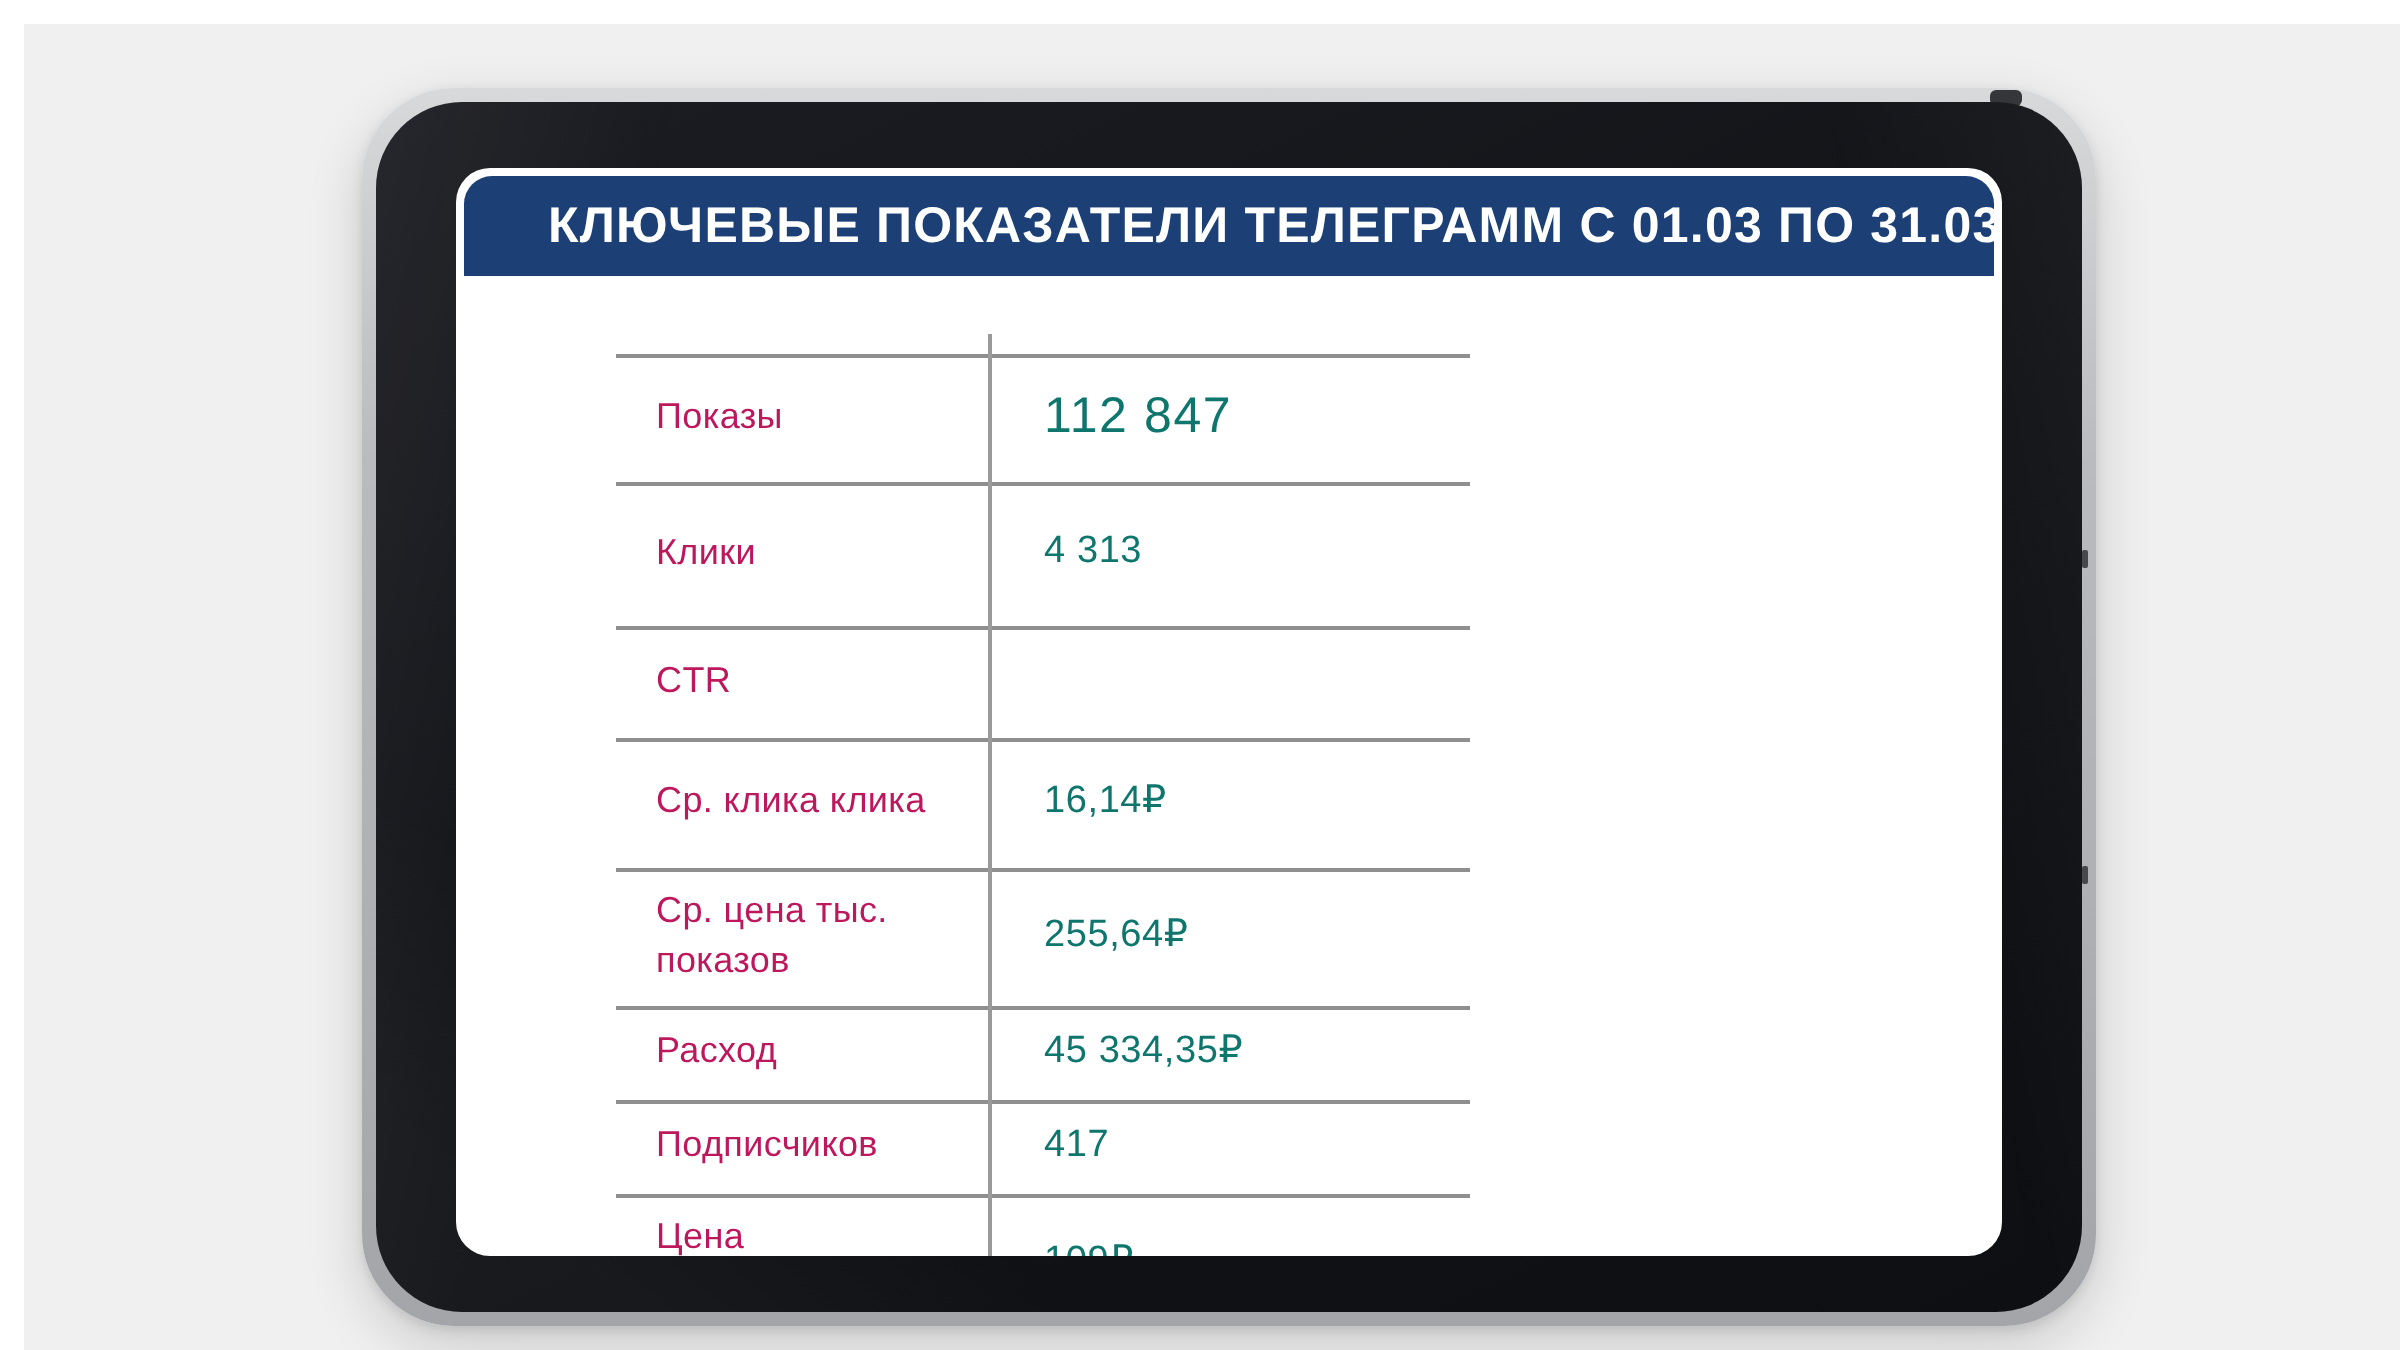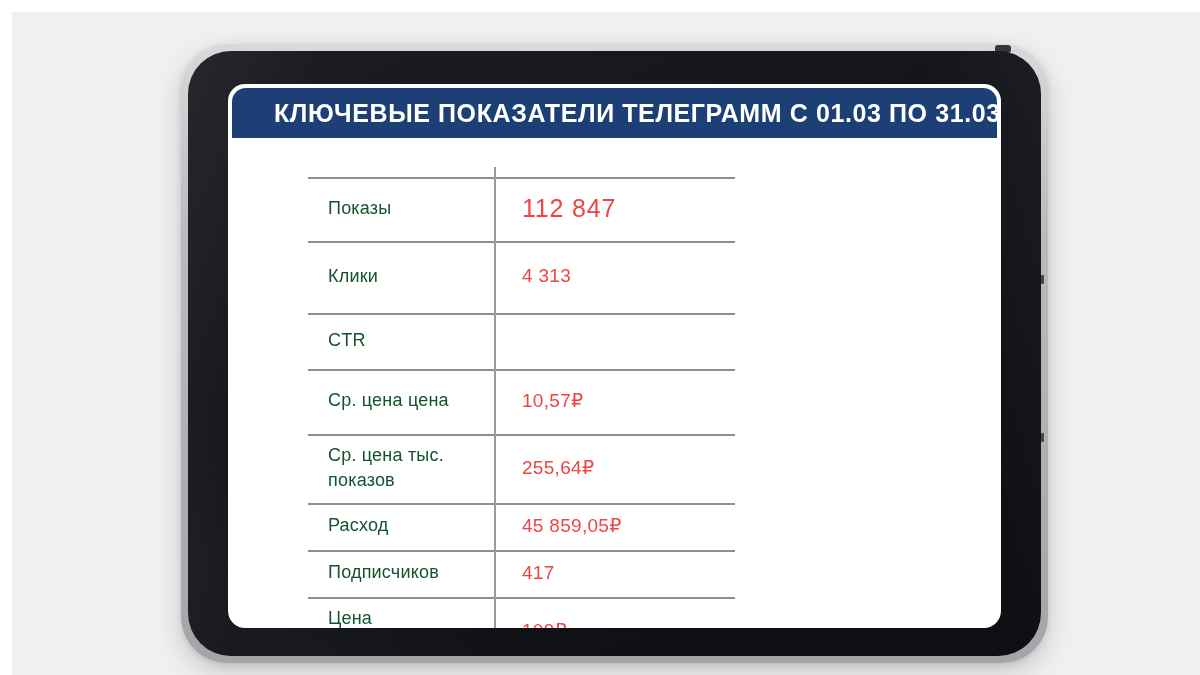--- a/index.html
+++ b/index.html
@@ -107,30 +107,30 @@
   .cell {
     display: flex;
     align-items: center;
   }
   .cell.label {
     flex: 0 0 186px;
     padding-left: 16px;
     padding-right: 10px;
     font-size: 18px;
     letter-spacing: 0.2px;
-    color: #14532d;
+    color: #be185d;
     white-space: pre-line;
     line-height: 1.35;
   }
   .cell.value {
     flex: 1;
     padding-left: 16px;
     font-size: 19px;
     letter-spacing: 0.3px;
-    color: #ef4444;
+    color: #0f766e;
     text-align: center;
   }
   .cell.value.big {
     font-size: 25px;
     letter-spacing: 0.8px;
   }
 </style>
 </head>
 <body>
 
@@ -158,33 +158,33 @@
           <div class="trow" style="height:68px">
             <div class="cell label">Клики</div>
             <div class="cell value">4 313</div>
           </div>
 
           <div class="trow" style="height:52px">
             <div class="cell label">CTR</div>
           </div>
 
           <div class="trow" style="height:61px">
-            <div class="cell label">Ср. цена цена</div>
-            <div class="cell value">10,57₽</div>
+            <div class="cell label">Ср. клика клика</div>
+            <div class="cell value">16,14₽</div>
           </div>
 
           <div class="trow" style="height:65px">
             <div class="cell label">Ср. цена тыс.
 показов</div>
             <div class="cell value">255,64₽</div>
           </div>
 
           <div class="trow" style="height:43px">
             <div class="cell label">Расход</div>
-            <div class="cell value">45 859,05₽</div>
+            <div class="cell value">45 334,35₽</div>
           </div>
 
           <div class="trow" style="height:43px">
             <div class="cell label">Подписчиков</div>
             <div class="cell value">417</div>
           </div>
 
           <div class="trow" style="height:65px">
             <div class="cell label">Цена
 подписчика</div>

